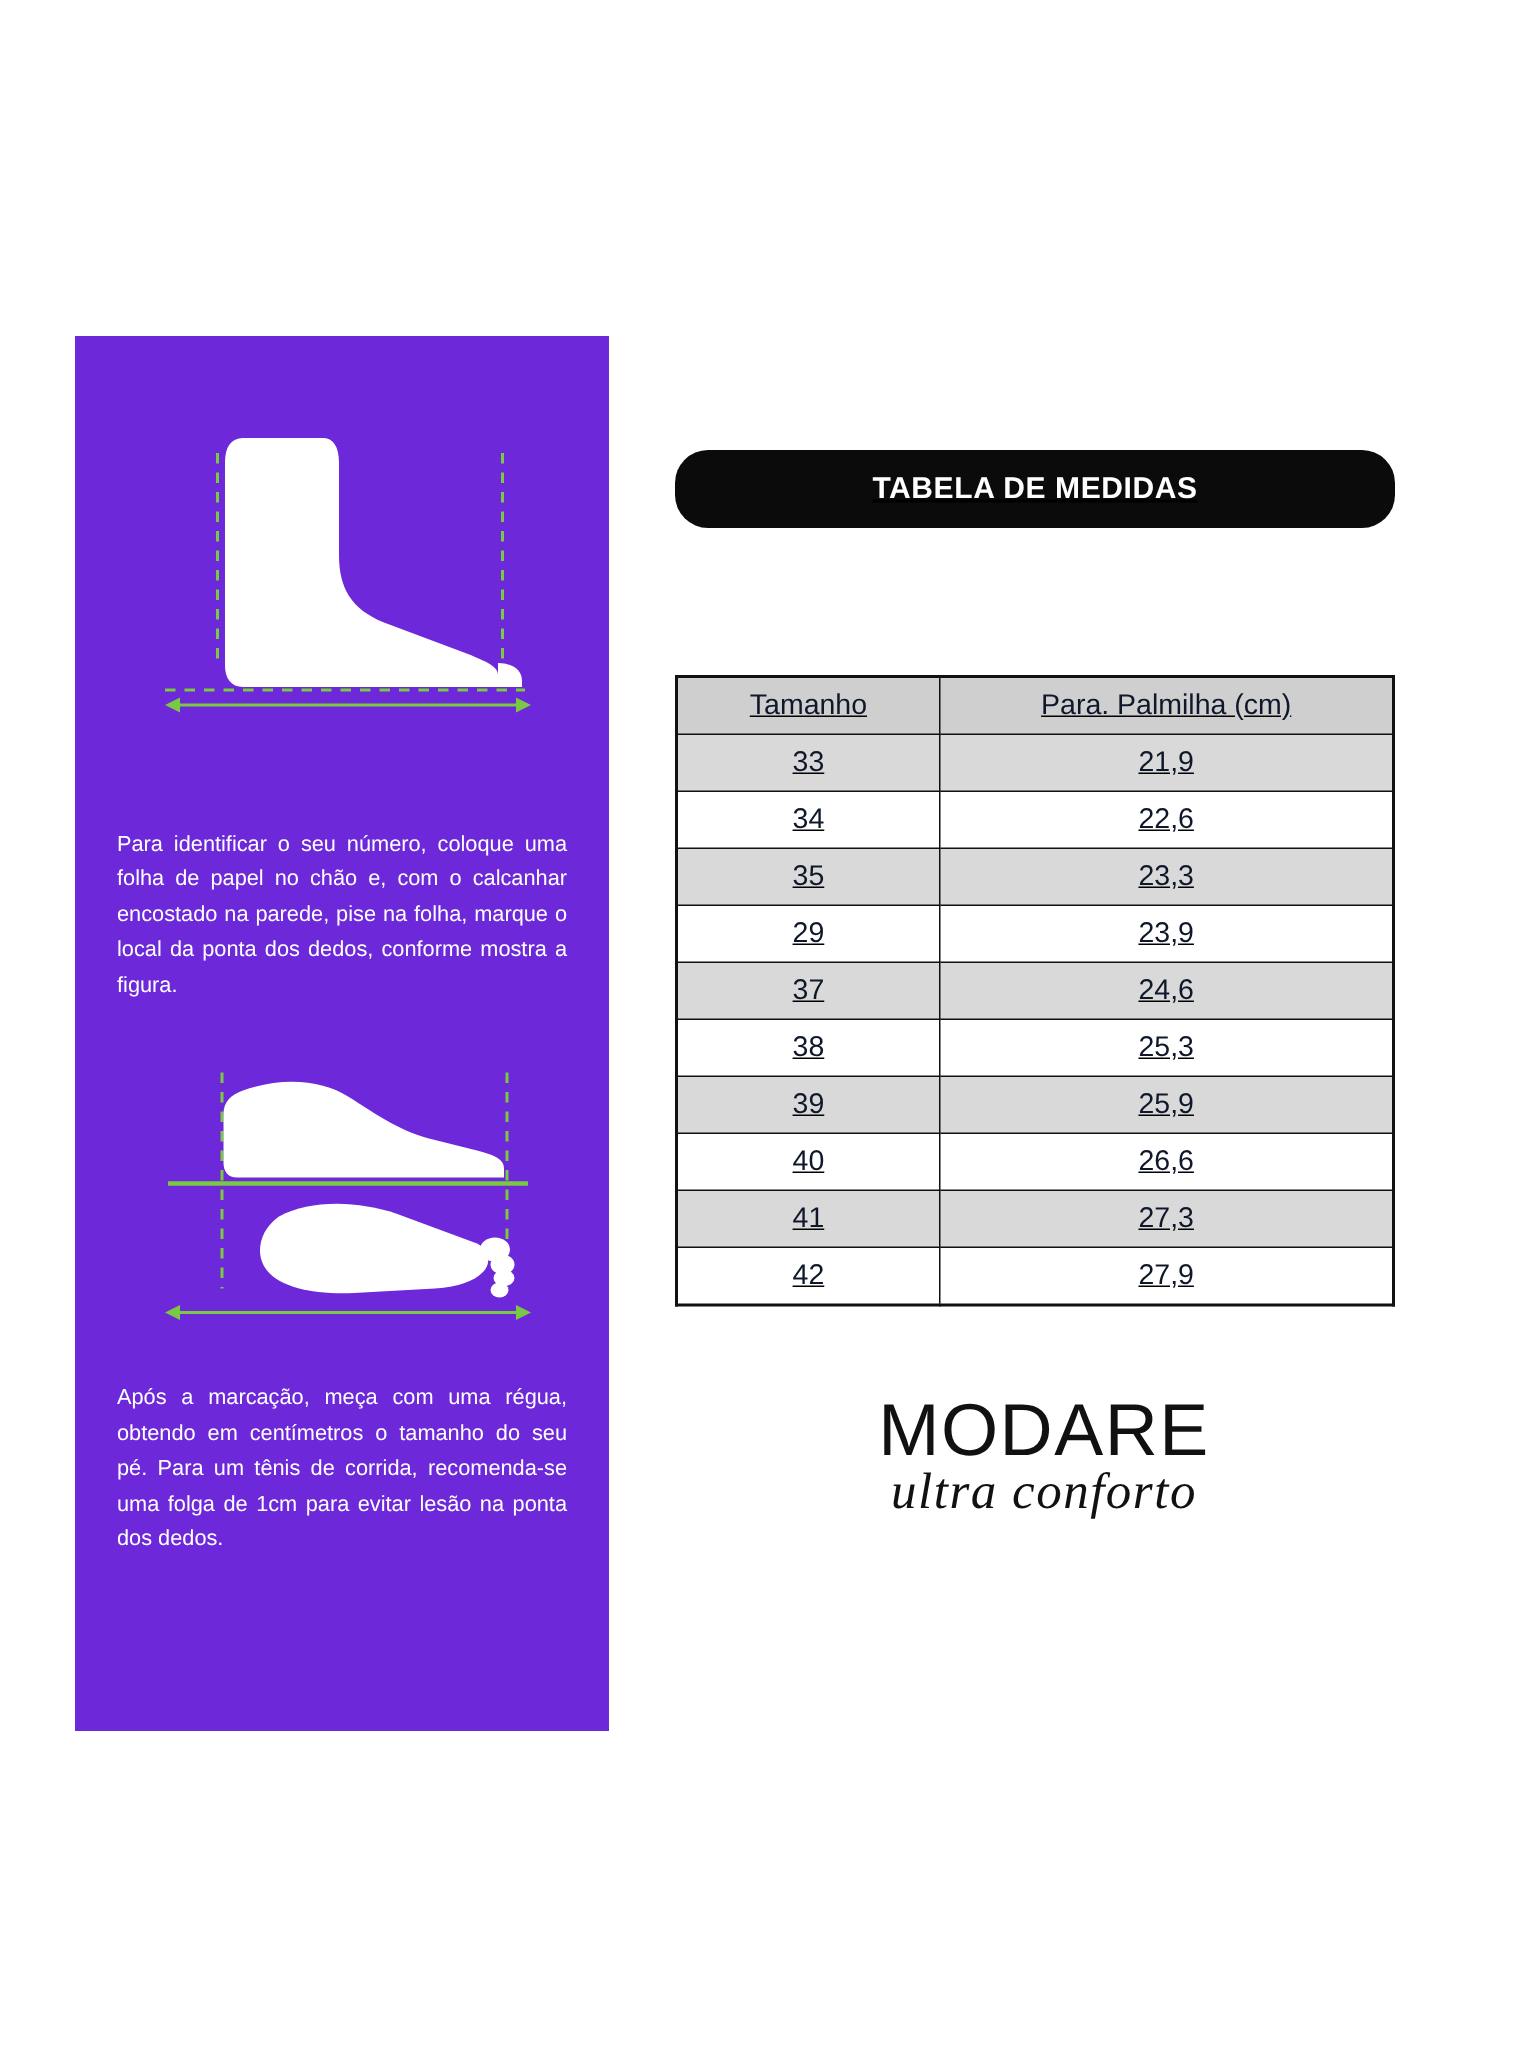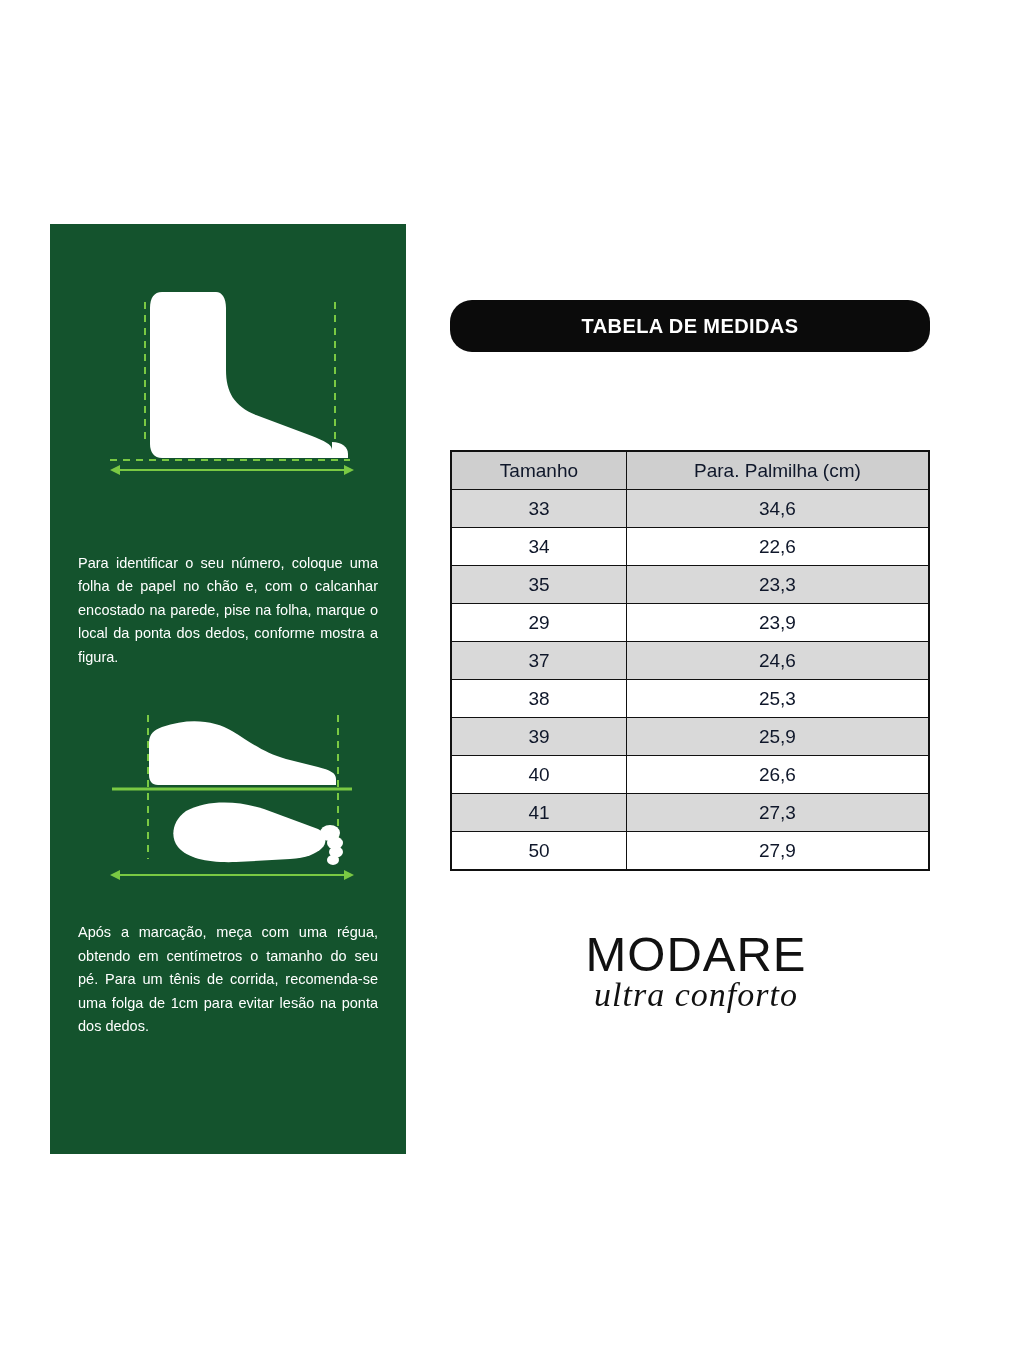--- a/index.html
+++ b/index.html
@@ -15,21 +15,21 @@
     overflow: hidden;
   }
 
   
   #left-panel {
     position: absolute;
     left: 50px;
     top: 224px;
     width: 356px;
     height: 930px;
-    background: #14532d;
+    background: #6d28d9;
   }
 
   .foot-figure {
     position: relative;
     width: 100%;
   }
 
   #figure-side {
     height: 250px;
     margin-top: 60px;
@@ -51,20 +51,21 @@
 
   #panel-text-1 { margin-top: 18px; }
   #panel-text-2 { margin-top: 22px; }
 
   
   #right-col {
     position: absolute;
     left: 450px;
     top: 300px;
     width: 480px;
+    text-decoration: underline;
   }
 
   #title-pill {
     background: #0b0b0b;
     color: #ffffff;
     border-radius: 22px;
     height: 52px;
     line-height: 52px;
     text-align: center;
     font-size: 20px;
@@ -196,21 +197,21 @@
       </colgroup>
     <thead>
       <tr>
         <th>Tamanho</th>
         <th>Para. Palmilha (cm)</th>
       </tr>
     </thead>
     <tbody>
       <tr>
         <td>33</td>
-        <td>34,6</td>
+        <td>21,9</td>
       </tr>
       <tr>
         <td>34</td>
         <td>22,6</td>
       </tr>
       <tr>
         <td>35</td>
         <td>23,3</td>
       </tr>
       <tr>
@@ -231,21 +232,21 @@
       </tr>
       <tr>
         <td>40</td>
         <td>26,6</td>
       </tr>
       <tr>
         <td>41</td>
         <td>27,3</td>
       </tr>
       <tr>
-        <td>50</td>
+        <td>42</td>
         <td>27,9</td>
       </tr>
     </tbody>
   </table>
 </div>
 
 <div id="logo-block">
   <div id="logo-modare"><span>MO</span><span class="thin">DA</span><span>RE</span></div>
   <div id="logo-ultra">ultra conforto</div>
 </div>

